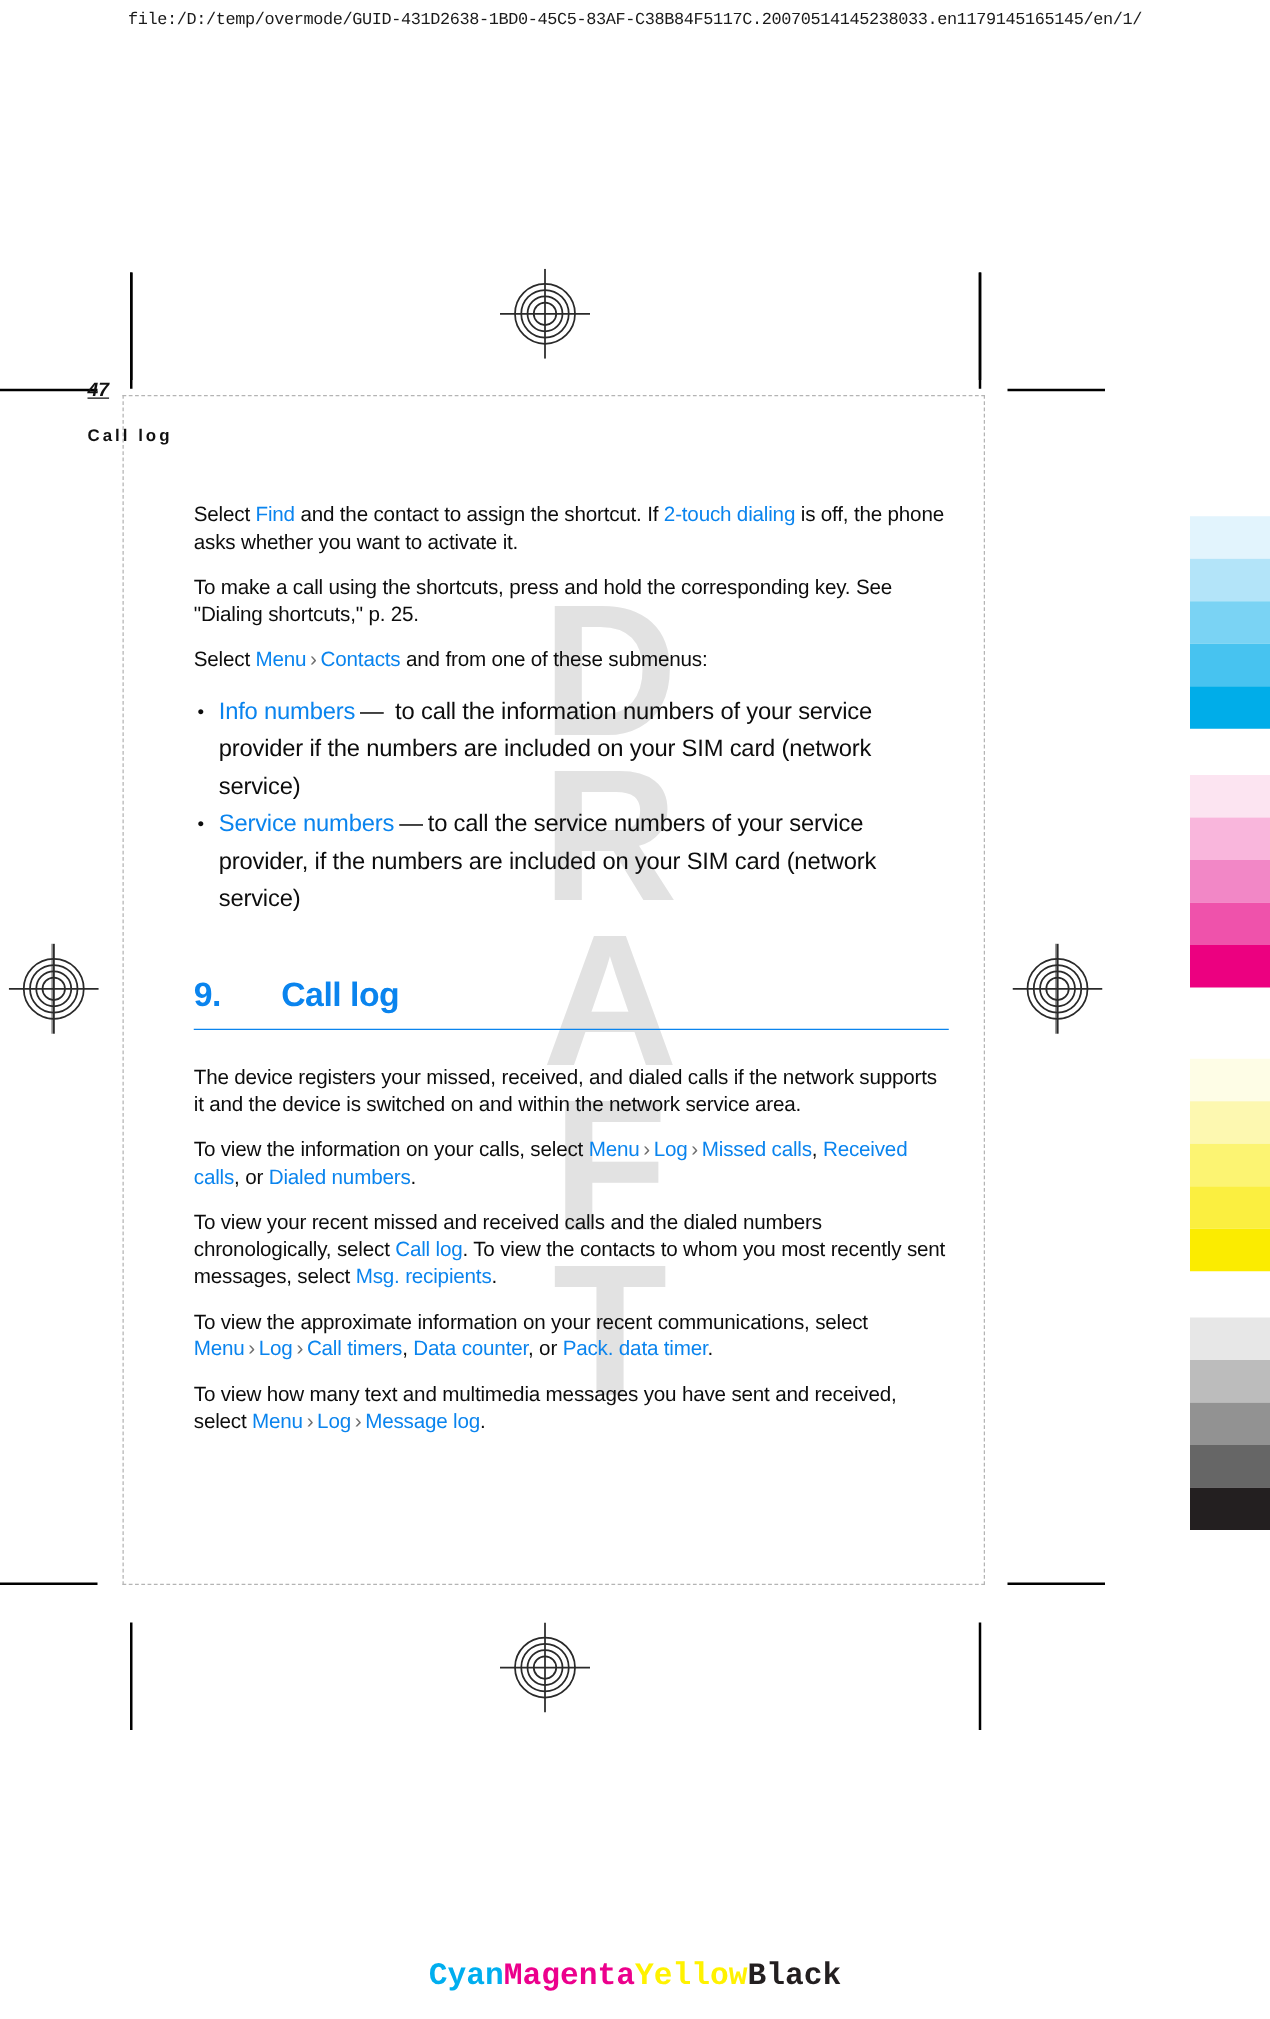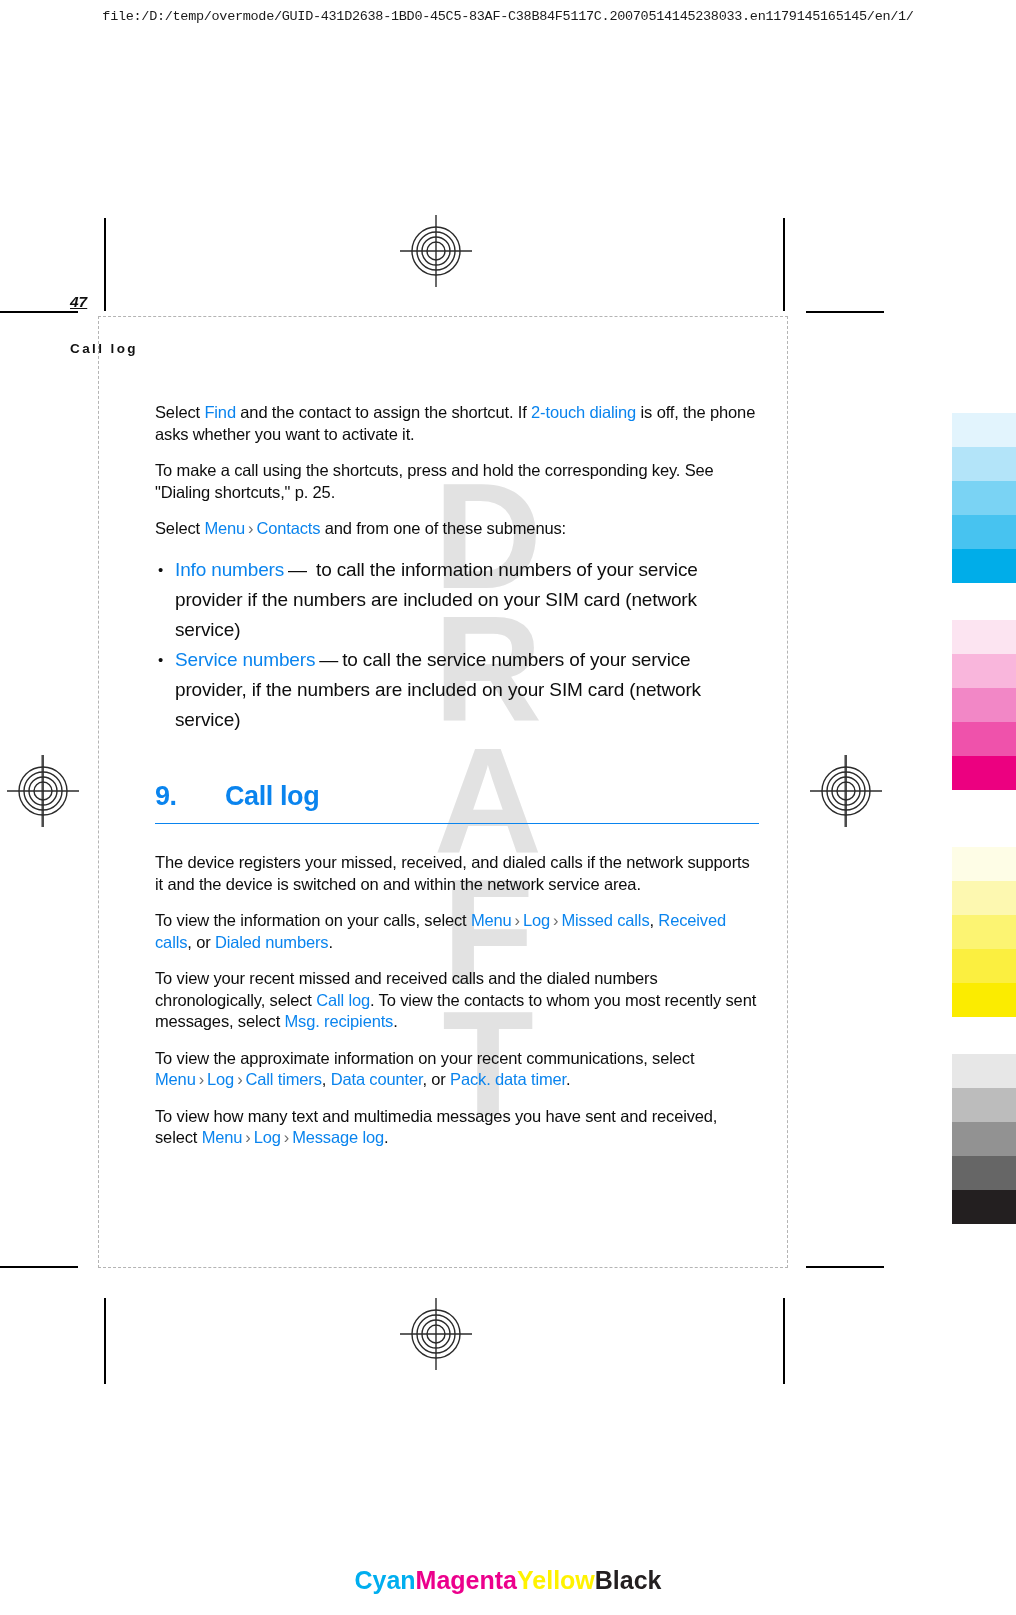--- a/index.html
+++ b/index.html
@@ -165,21 +165,21 @@
   .chapter-rule {
     height: 1.6px;
     background: #0a84ee;
     margin-top: 11px;
     margin-bottom: 28px;
   }
 
   .page-number {
     position: absolute;
     right: 28px;
-    bottom: 38px;
+    bottom: 27px;
     font-size: 15.5px;
     font-weight: bold;
     font-style: italic;
     color: #111111;
     text-decoration: underline;
   }
 
   
   .watermark {
     position: absolute;
@@ -211,21 +211,21 @@
   }
   .swatch { width: 64px; height: 34px; }
 
   
   .cmyk {
     position: absolute;
     left: 0;
     bottom: 20px;
     width: 1016px;
     text-align: center;
-    font-family: Liberation Sans, sans-serif;
+    font-family: Liberation Mono, monospace;
     font-size: 25px;
     font-weight: bold;
     letter-spacing: 0px;
     white-space: nowrap;
   }
 </style>
 </head>
 <body>
 
 <div class="filepath">

